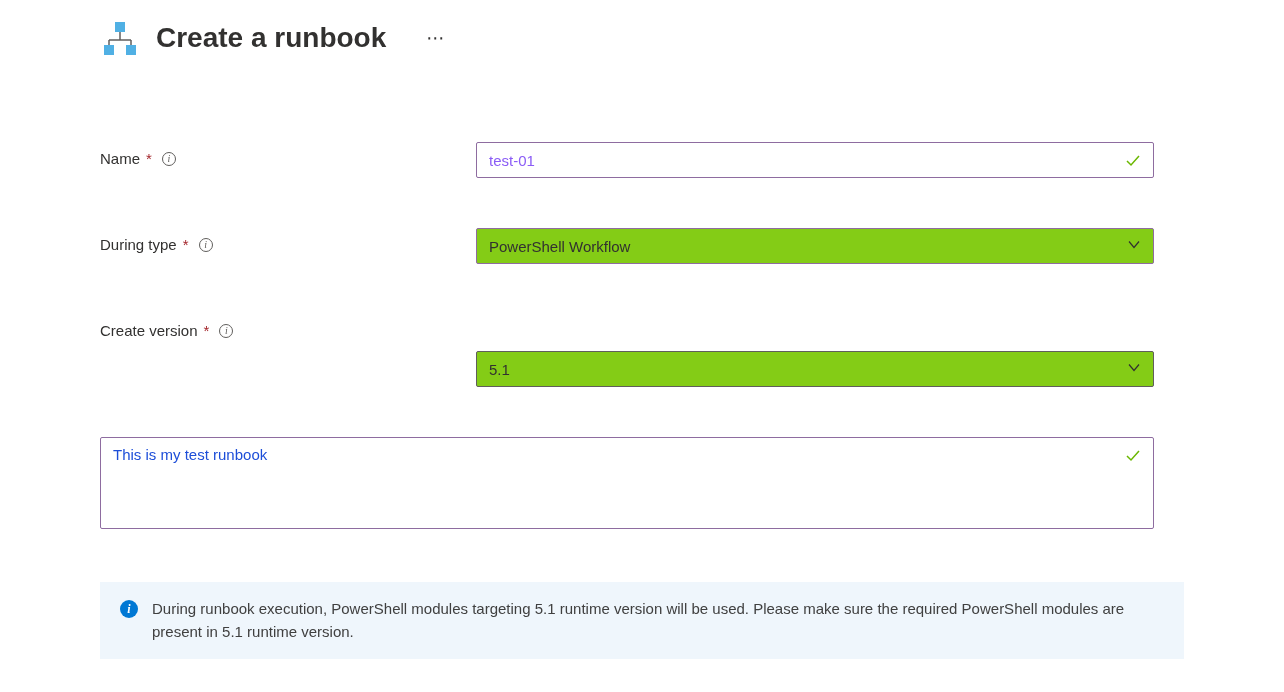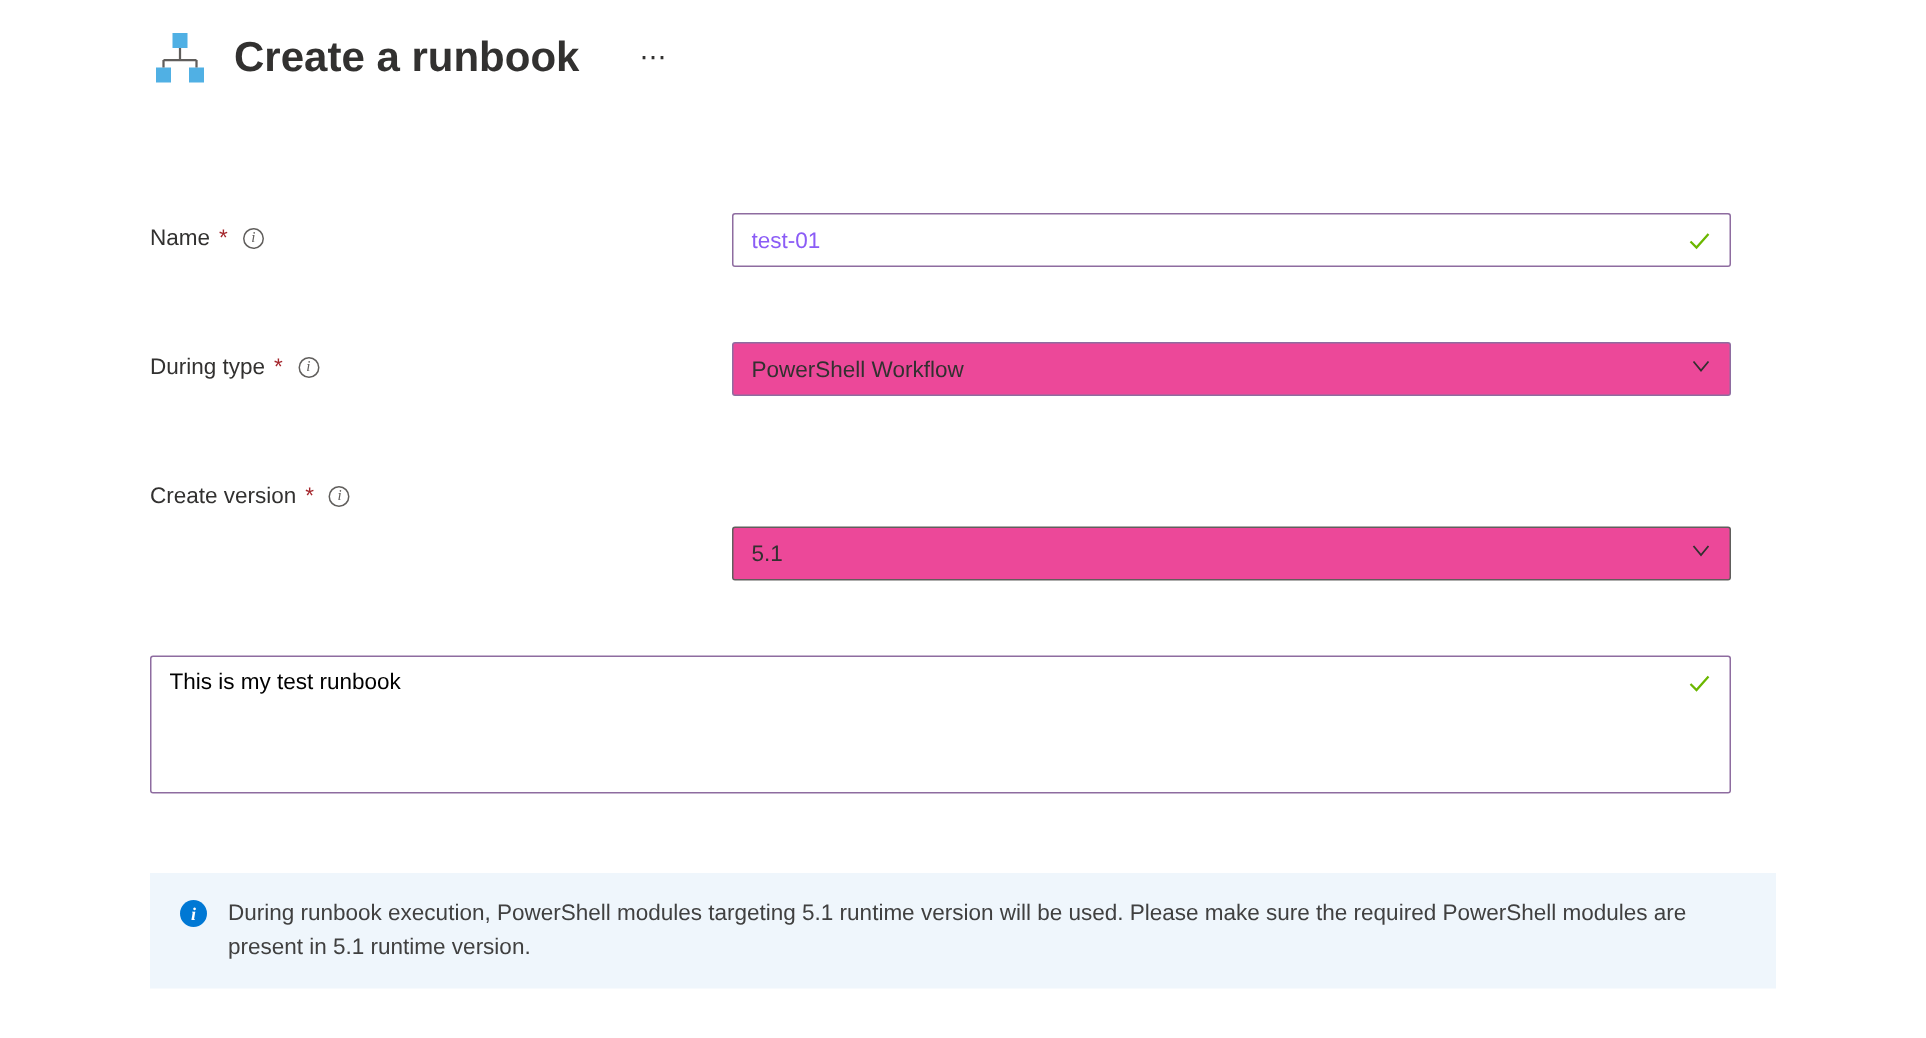--- a/index.html
+++ b/index.html
@@ -41,21 +41,20 @@
       cursor: pointer;
     }
     .form-container {
       padding-left: 100px;
       padding-right: 130px;
     }
     .form-row {
       display: flex;
       align-items: flex-start;
       margin-bottom: 50px;
-      gap: 12px;
     }
     .form-label-col {
       width: 376px;
       flex-shrink: 0;
       display: flex;
       align-items: center;
       padding-top: 8px;
     }
     .form-label {
       font-size: 15px;
@@ -97,34 +96,34 @@
       outline: none;
     }
     .textarea-input {
       width: 100%;
       height: 92px;
       padding: 8px 40px 8px 12px;
       border: 1px solid #8e6ca0;
       border-radius: 2px;
       font-size: 15px;
       font-family: inherit;
-      color: #000000;
+      color: #1d4ed8;
       outline: none;
       resize: none;
     }
     .dropdown {
       width: 100%;
       height: 36px;
       padding: 6px 40px 6px 12px;
       border: 1px solid #8e6ca0;
       border-radius: 2px;
       font-size: 15px;
       font-family: inherit;
       color: #323130;
-      background: #ec4899;
+      background: #84cc16;
       display: flex;
       align-items: center;
       cursor: pointer;
       position: relative;
     }
     .dropdown.plain-border {
       border-color: #605e5c;
       margin-top: 37px;
     }
     .chevron-down {

